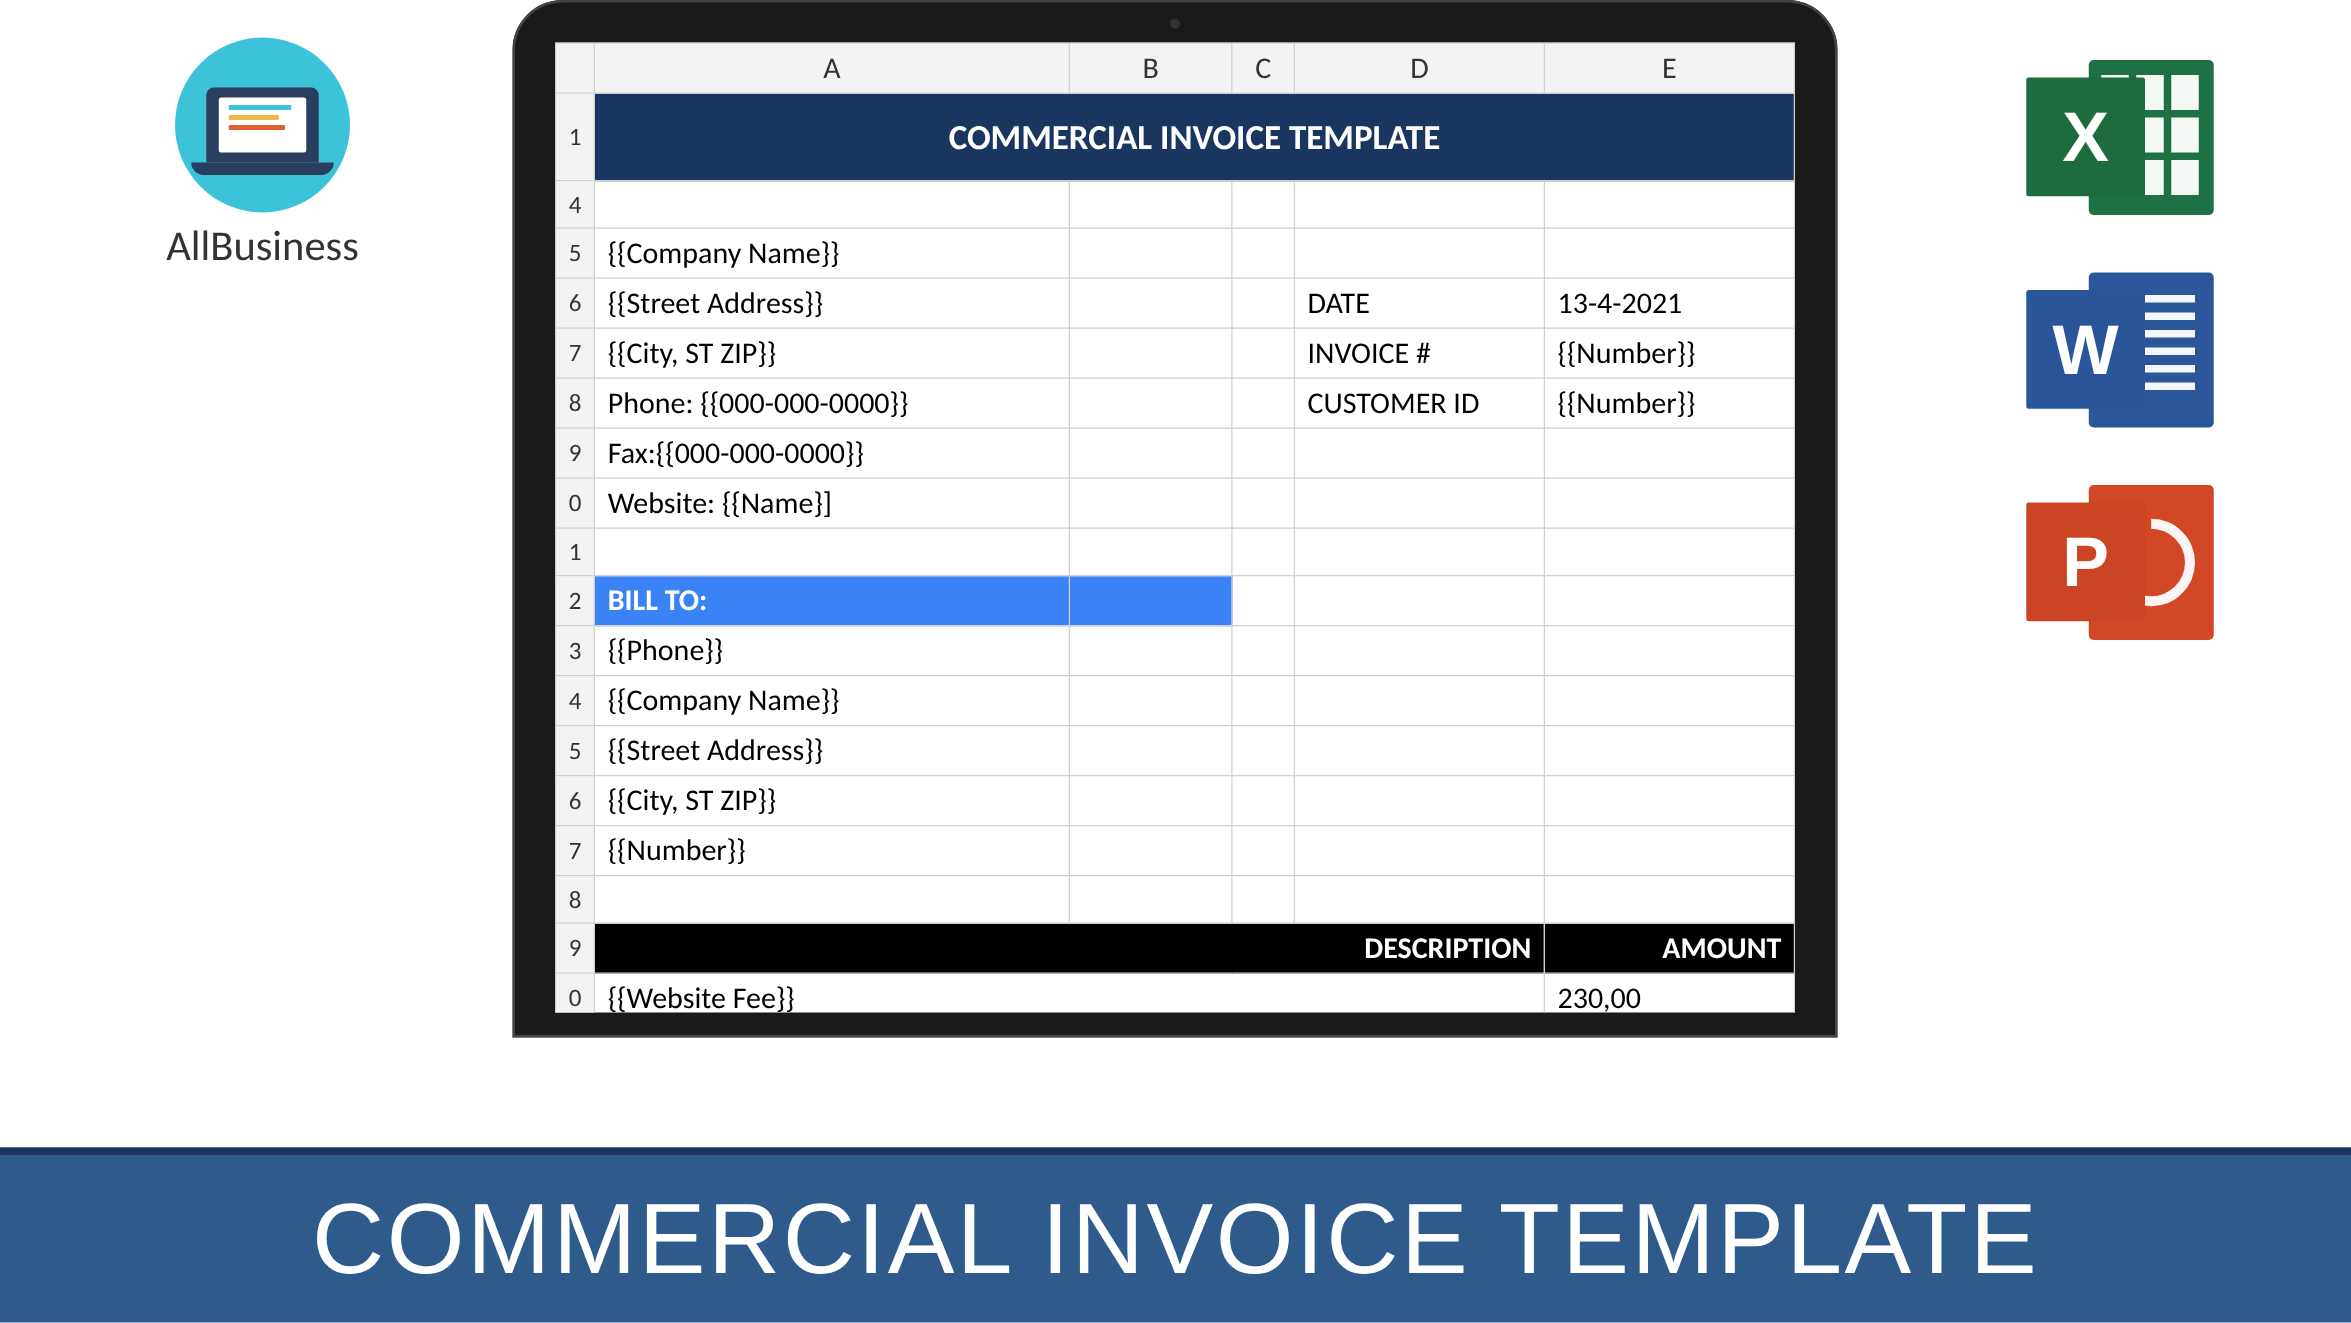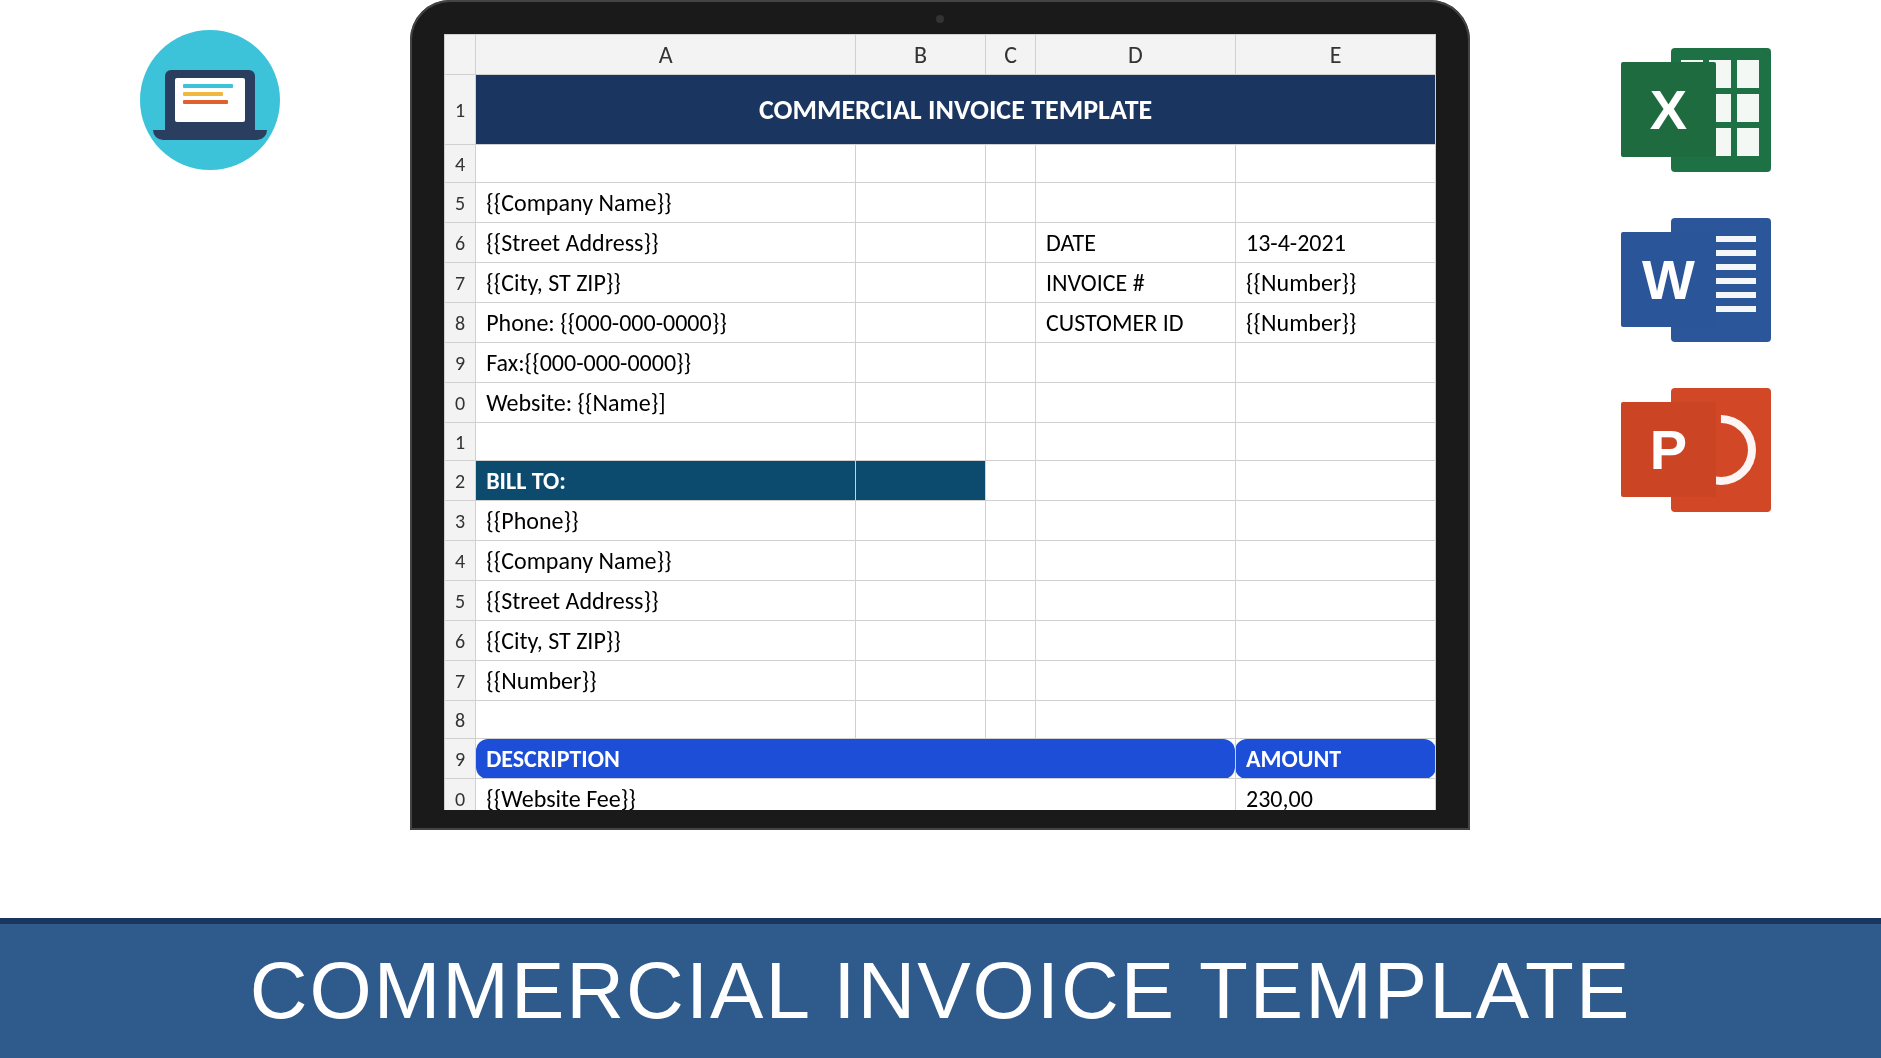--- a/index.html
+++ b/index.html
@@ -138,30 +138,29 @@
   .rowhead { background: #f3f3f3; text-align: center; width: 30px; color: #333; font-size: 20px; overflow:hidden; }
   .title-row td.title-cell {
     background: #1a3560;
     color: #fff;
     text-align: center;
     font-weight: bold;
     font-size: 28px;
     height: 70px;
   }
   .billto-cell {
-    background: #0c4a6e;
+    background: #3b82f6;
     color: #fff;
     font-weight: bold;
   }
   .header-blue {
-    background: #1d4ed8;
+    background: #000000;
     color: #fff;
     font-weight: bold;
-    text-align: left;
-    border-radius: 12px;
+    text-align: right;
   }
   .amt { text-align: left; }
   .office-icons {
     position: absolute;
     top: 40px;
     right: 80px;
     width: 180px;
   }
   .oicon {
     width: 150px;
@@ -244,20 +243,21 @@
   <div class="logo-circle">
     <div class="logo-laptop">
       <div class="logo-lines">
         <span style="background:#3cc3d9;width:50px;"></span>
         <span style="background:#f0b840;width:40px;"></span>
         <span style="background:#e06030;width:45px;"></span>
       </div>
     </div>
   </div>
   <div class="brand-text">
+    <div>AllBusiness</div>
   </div>
 </div>
 
 <div class="macbook">
   <div class="mb-screen-frame">
     <div class="mb-camera"></div>
     <div class="mb-screen">
       <table class="ss">
         <colgroup>
           <col style="width:30px">

